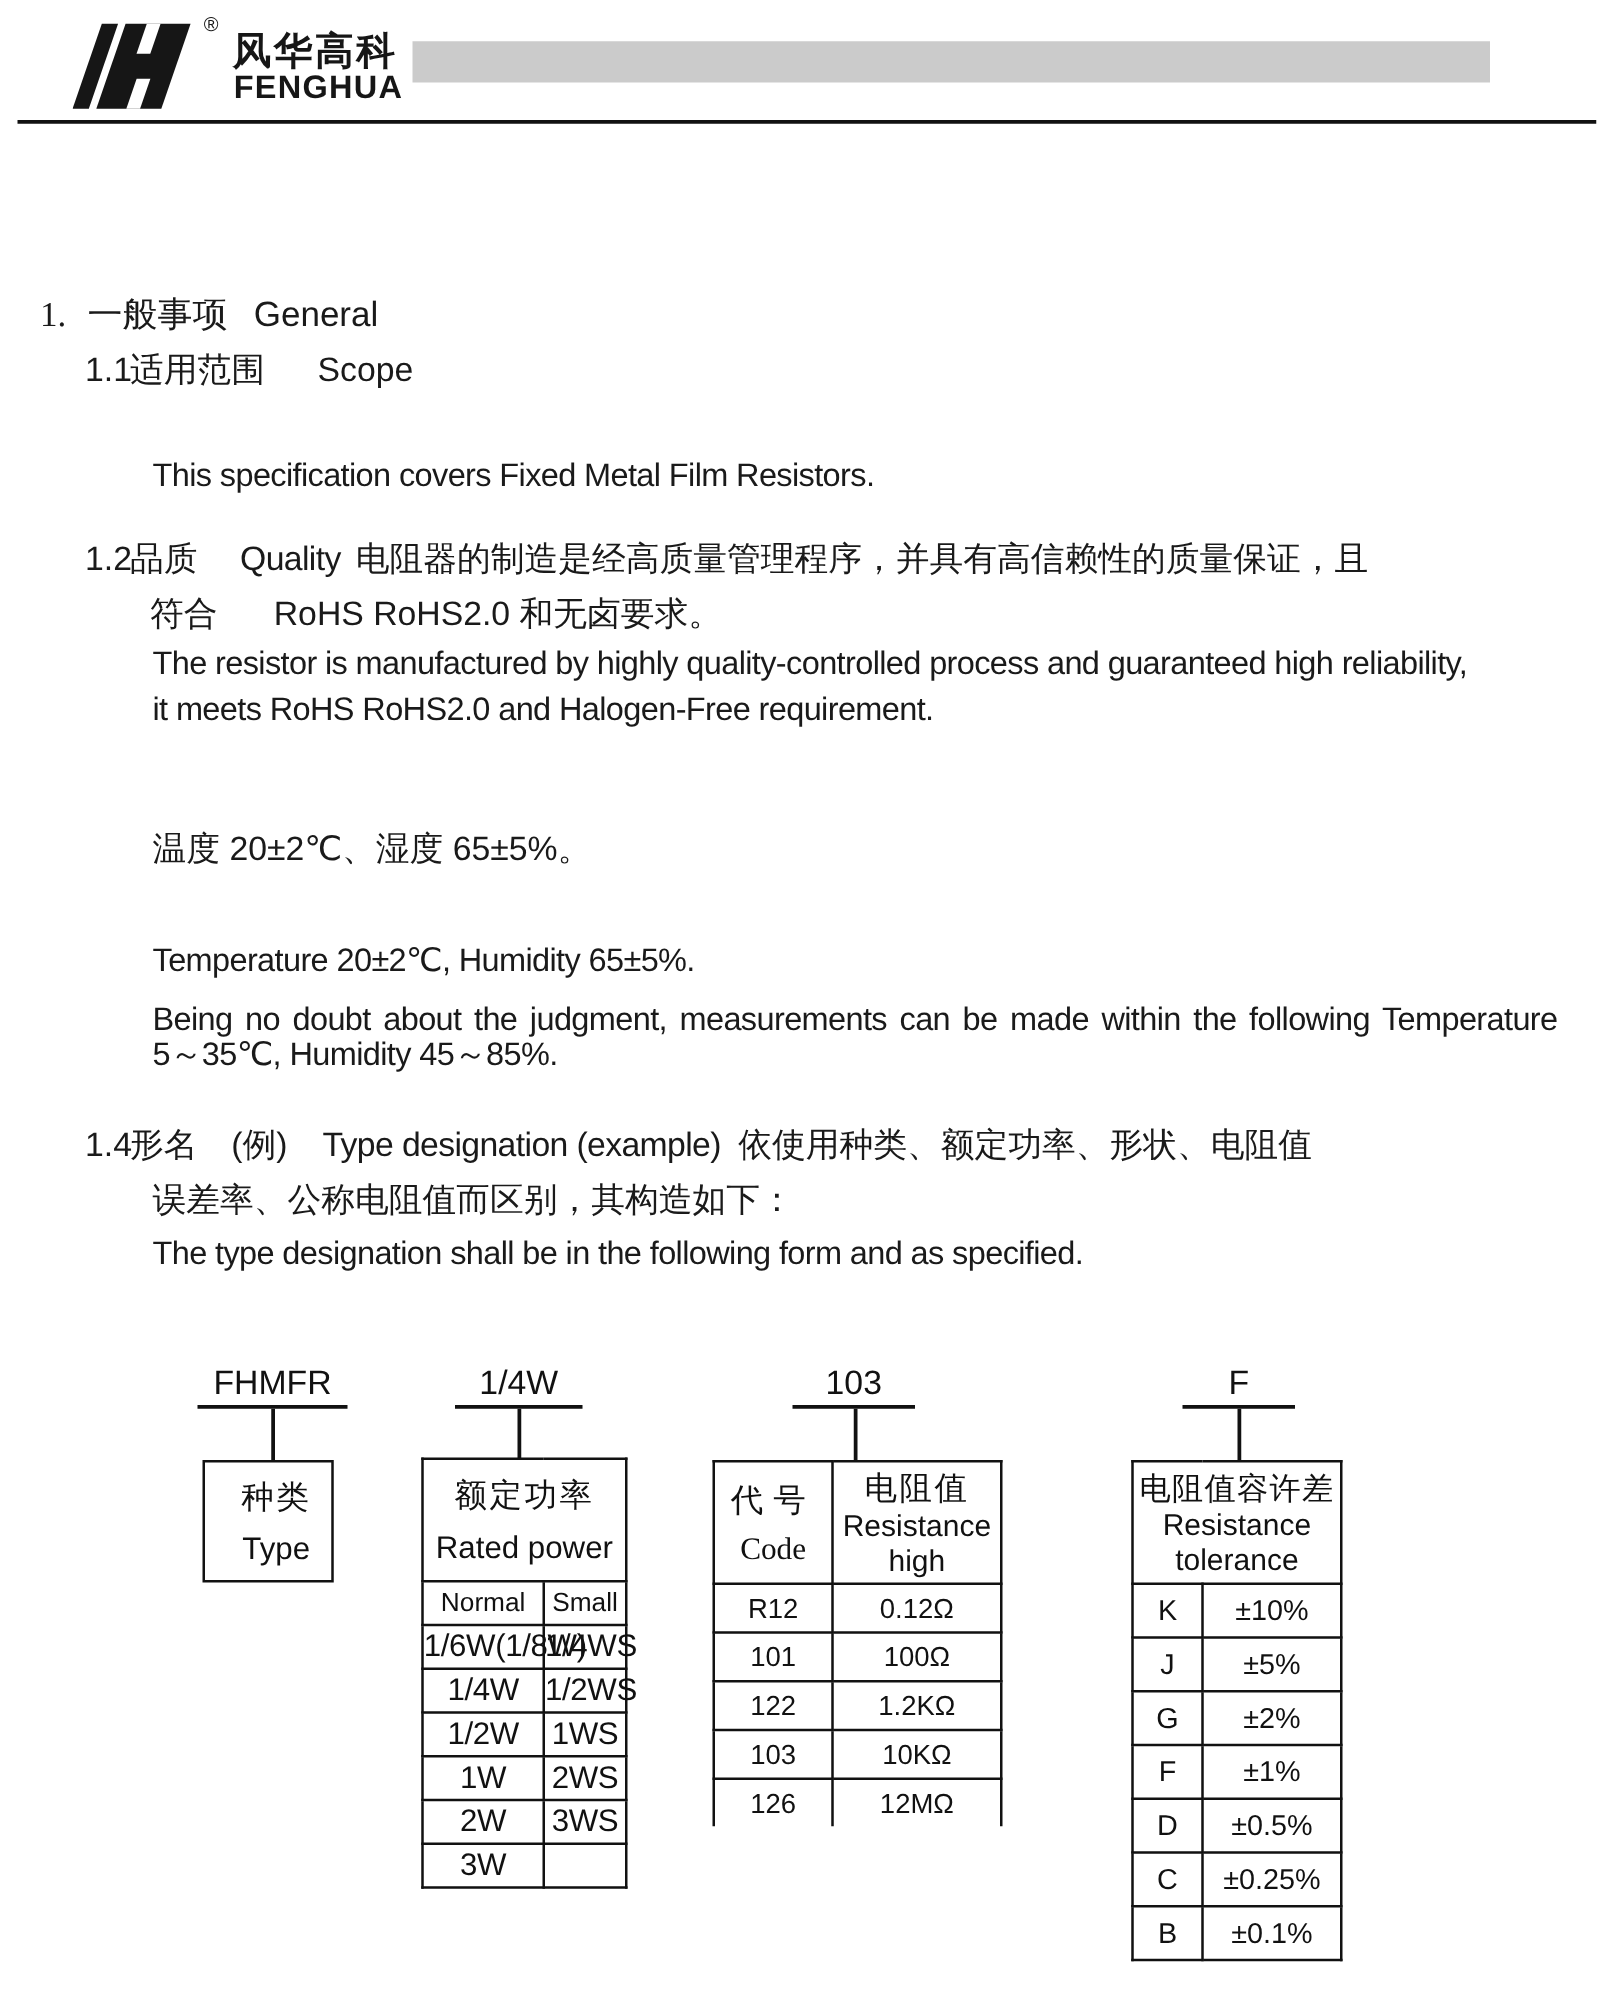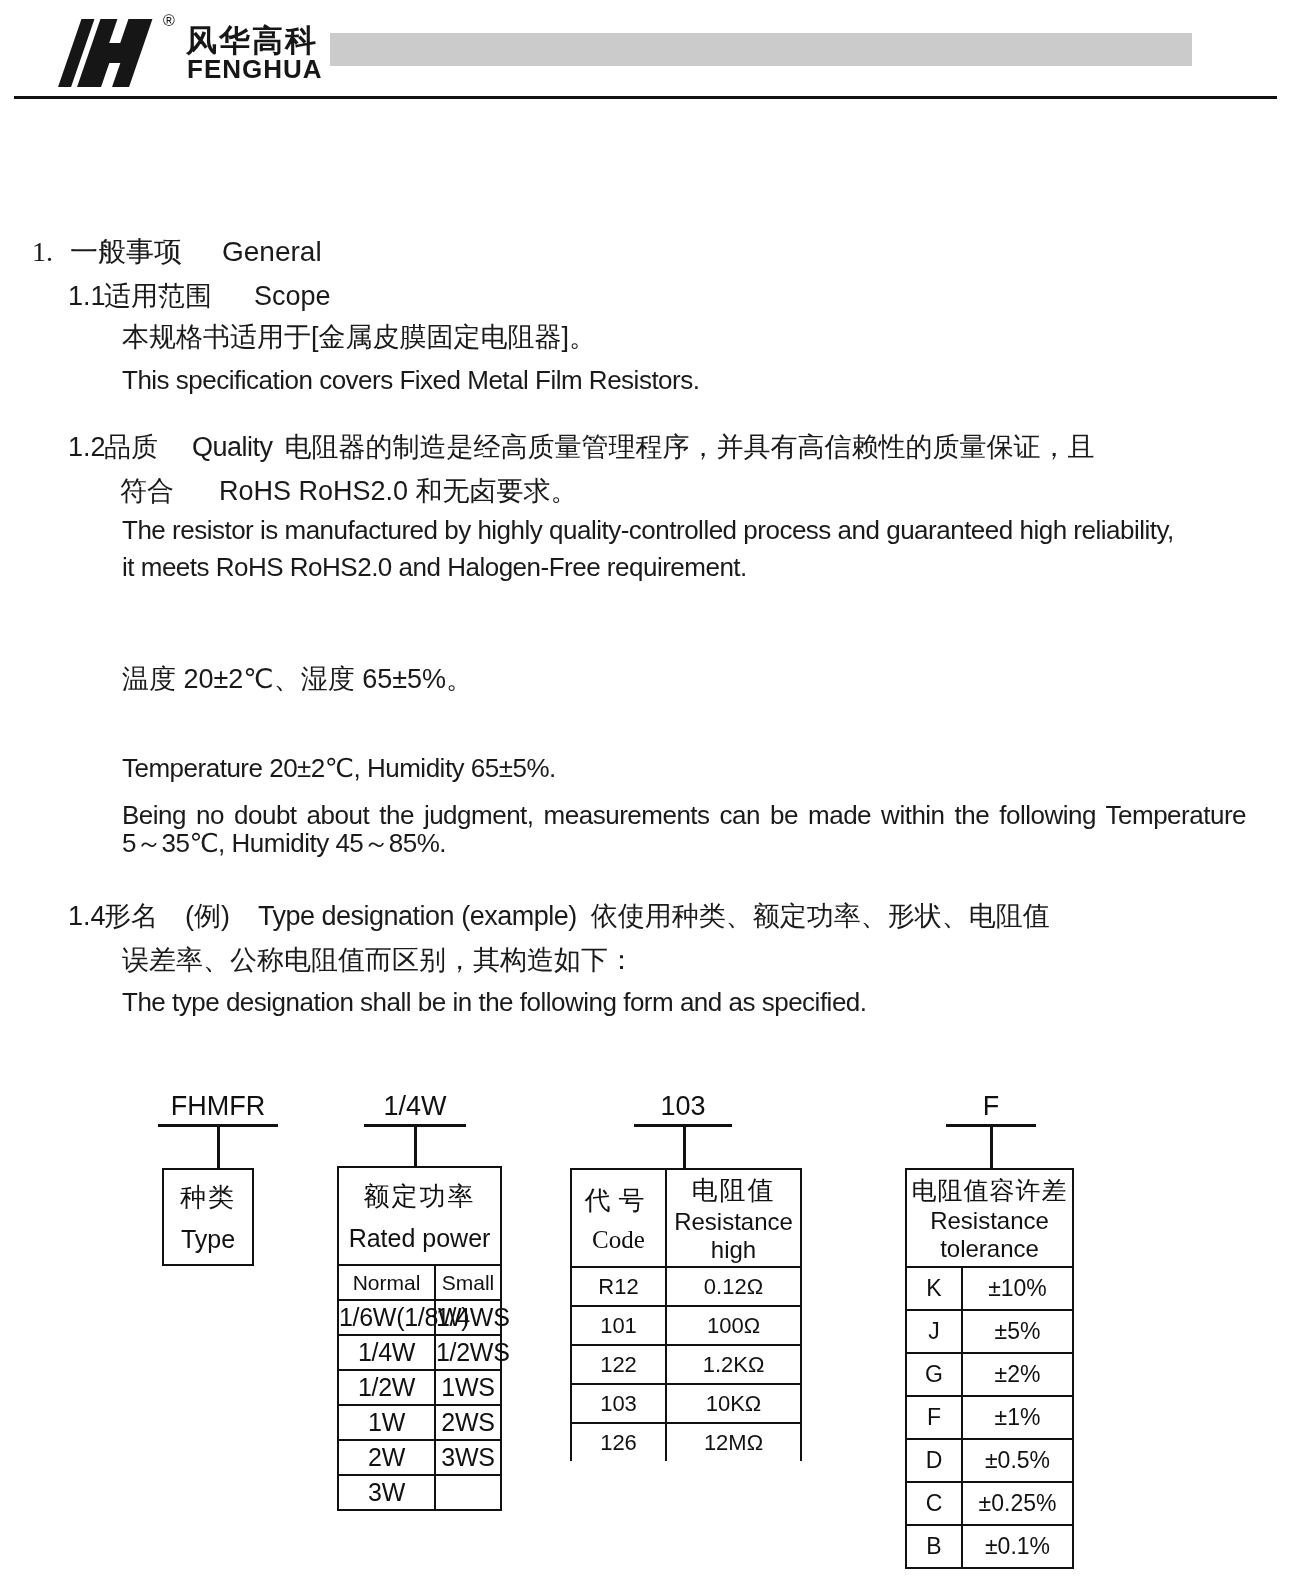--- a/index.html
+++ b/index.html
@@ -8,21 +8,21 @@
     position:relative; width:1290px; height:1591px; background:#ffffff;
     font-family:"Liberation Sans","DejaVu Sans",sans-serif; color:#1a1a1a; overflow:hidden;
   }
   .line { position:absolute; white-space:nowrap; }
   .cjk { font-size:27px; }
   .cjk-big { font-size:28px; }
   .en { font-size:26px; letter-spacing:-0.5px; }
   .en-inline { font-size:27px; letter-spacing:-0.5px; }
   .num { display:inline-block; width:36px; font-size:27px; }
   .serif-num { font-family:"Liberation Serif","DejaVu Serif",serif; font-size:28px; width:38px; }
-  .gap-general { margin-left:40px; }
+  .gap-general { margin-left:21px; }
   .gap-scope { margin-left:42px; }
   .gap-quality { margin-left:34px; margin-right:12px; }
   .gap-cond { margin-left:45px; word-spacing:6px; }
   .gap-type { margin-left:28px; margin-right:14px; }
   .gap-rohs { margin-left:45px; }
 
   
   .logo-mark { position:absolute; left:58px; top:16px; }
   .reg-mark { position:absolute; left:163px; top:12px; font-size:16px; color:#161616; }
   .logo-cn { position:absolute; left:186px; top:20px; font-size:31px; font-weight:bold; letter-spacing:2px; color:#161616; }
@@ -30,21 +30,21 @@
   .gray-bar { position:absolute; left:330px; top:33px; width:862px; height:33px; }
   .rule { position:absolute; left:14px; top:96px; width:1263px; height:3px; background:#111111; }
 
   
   .jus-block { position:absolute; left:122px; top:801px; width:1124px; font-size:26px; letter-spacing:-0.5px; line-height:28px; }
   .jus-line { text-align-last: justify; }
 
   
   .dg-label { position:absolute; top:1091px; height:33px; text-align:center; font-size:27px; border-bottom:3px solid #111; color:#111; }
   .dg-conn  { position:absolute; top:1127px; width:0; height:41px; border-left:3px solid #111; }
-  .dg-box   { position:absolute; border:2px solid #111; display:flex; flex-direction:column; justify-content:center; align-items:center; text-align:center; gap:10px; color:#111; }
+  .dg-box   { position:absolute; border:2px solid #111; display:flex; flex-direction:column; justify-content:center; align-items:center; text-align:center; gap:10px; color:#111;padding-left:13px; }
   .box-cn { font-size:26px; letter-spacing:2px; }
   .box-en { font-size:25px; }
   .dg-table { position:absolute; border-collapse:collapse; table-layout:fixed; text-align:center; color:#111; }
   .dg-table td { border:2px solid #111; padding:0; vertical-align:middle; }
   .hd-cell { height:96px; }
   .hd-cn { font-size:25px; letter-spacing:3px; }
   .hd-en { font-size:24px; line-height:28px; }
   .code-hd-en { font-family:"Liberation Serif","DejaVu Serif",serif; font-size:25px; margin-top:8px; }
   .power-table .colhd td { font-size:21px; height:33px; }
   .power-table .r td { font-size:25px; height:33px; letter-spacing:-0.3px; }
@@ -73,21 +73,20 @@
   <div class="gray-bar" style="background: rgb(203, 203, 203);"></div>
   <div class="rule"></div>
 
   <div class="line" style="left:32px; top:233px;">
     <span class="num serif-num">1.</span><span class="cjk-big">一般事项</span><span class="cjk-big gap-general">General</span>
   </div>
 
   <div class="line" style="left:68px; top:278px;">
     <span class="num">1.1</span><span class="cjk">适用范围</span><span class="cjk gap-scope">Scope</span>
   </div>
-  <div class="line cjk" style="left:122px; top:319px;">本规格书适用于[金属皮膜固定电阻器]。</div>
   <div class="line en" style="left:122px; top:365px;">This specification covers Fixed Metal Film Resistors.</div>
 
   <div class="line" style="left:68px; top:429px;">
     <span class="num">1.2</span><span class="cjk">品质</span><span class="en-inline gap-quality">Quality</span><span class="cjk">电阻器的制造是经高质量管理程序，并具有高信赖性的质量保证，且</span>
   </div>
   <div class="line" style="left:120px; top:473px;">
     <span class="cjk">符合</span><span class="cjk gap-rohs">RoHS RoHS2.0 和无卤要求。</span>
   </div>
   <div class="line en" style="left:122px; top:515px;">The resistor is manufactured by highly quality-controlled process and guaranteed high reliability,</div>
   <div class="line en" style="left:122px; top:552px;">it meets RoHS RoHS2.0 and Halogen-Free requirement.</div>

